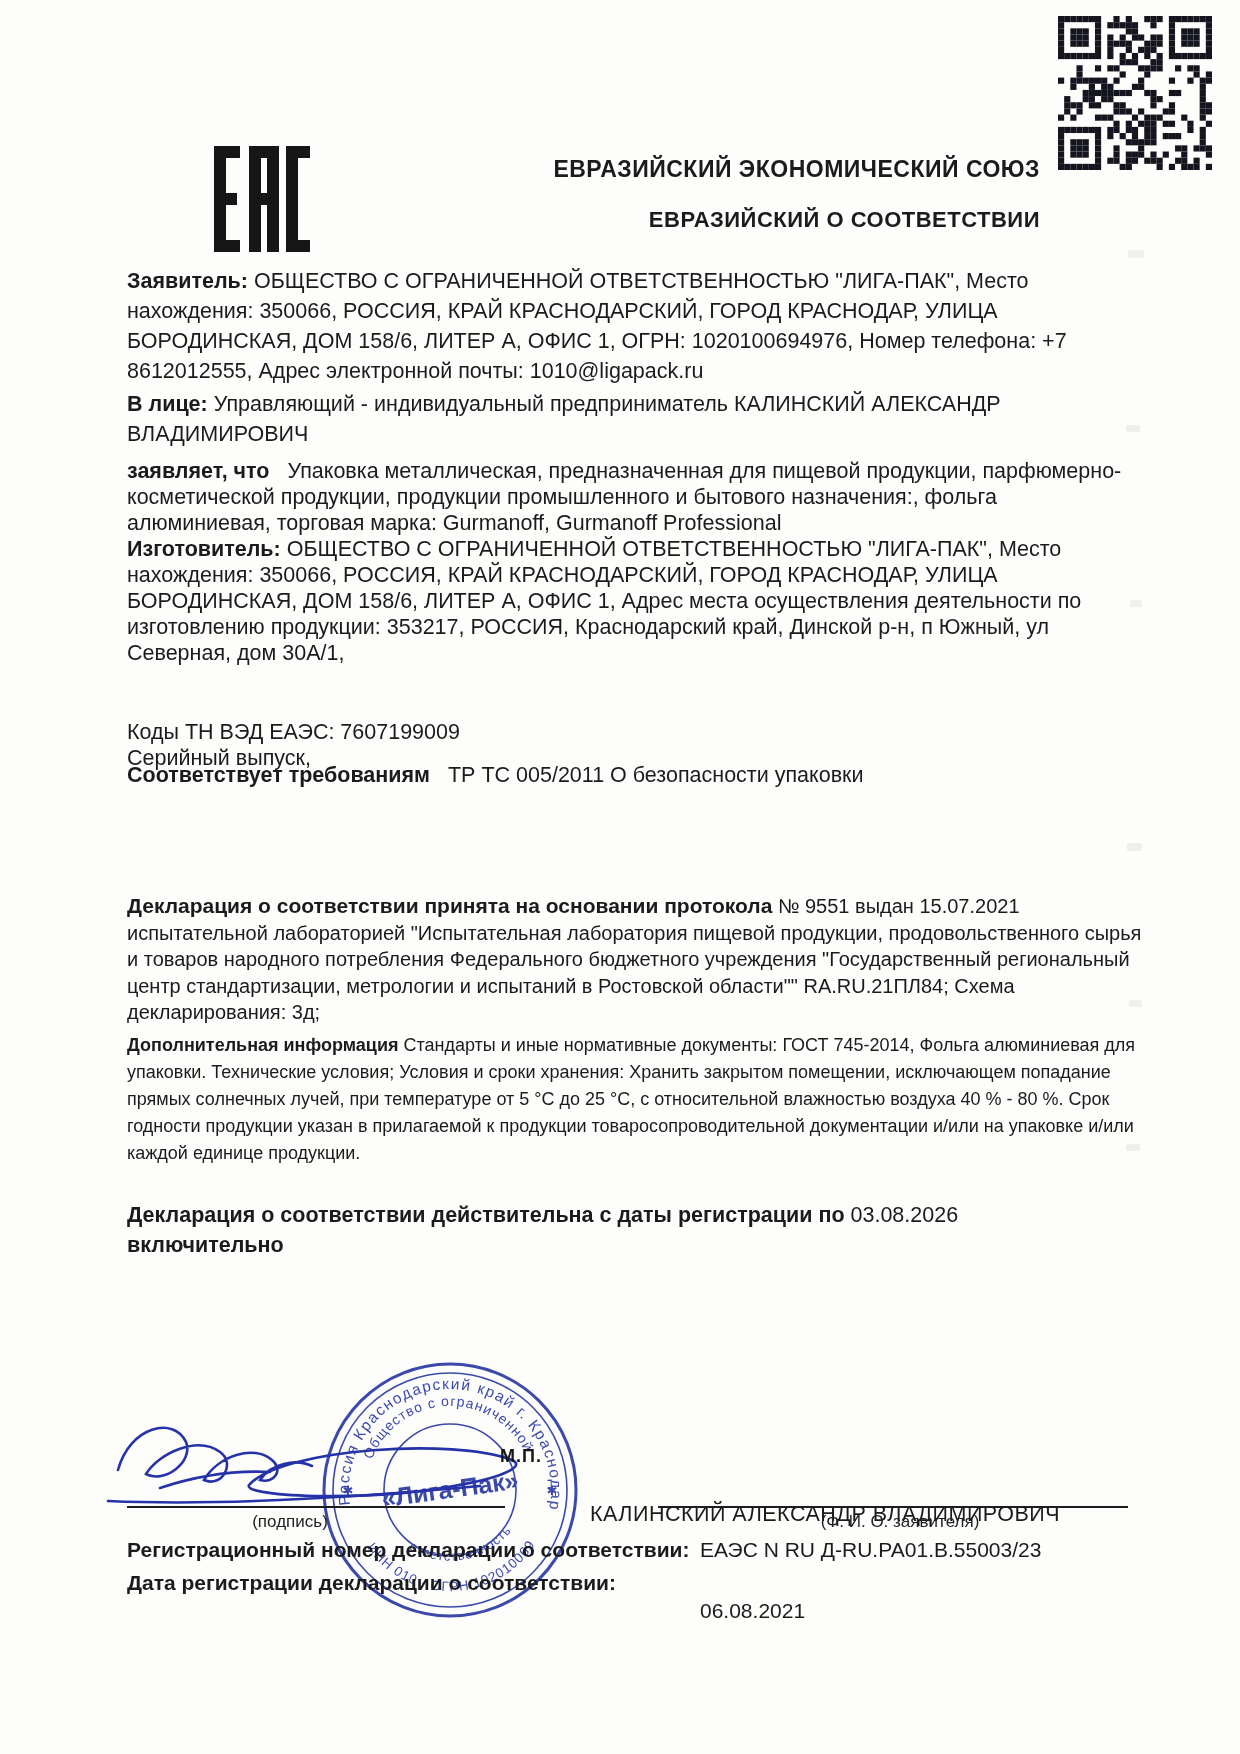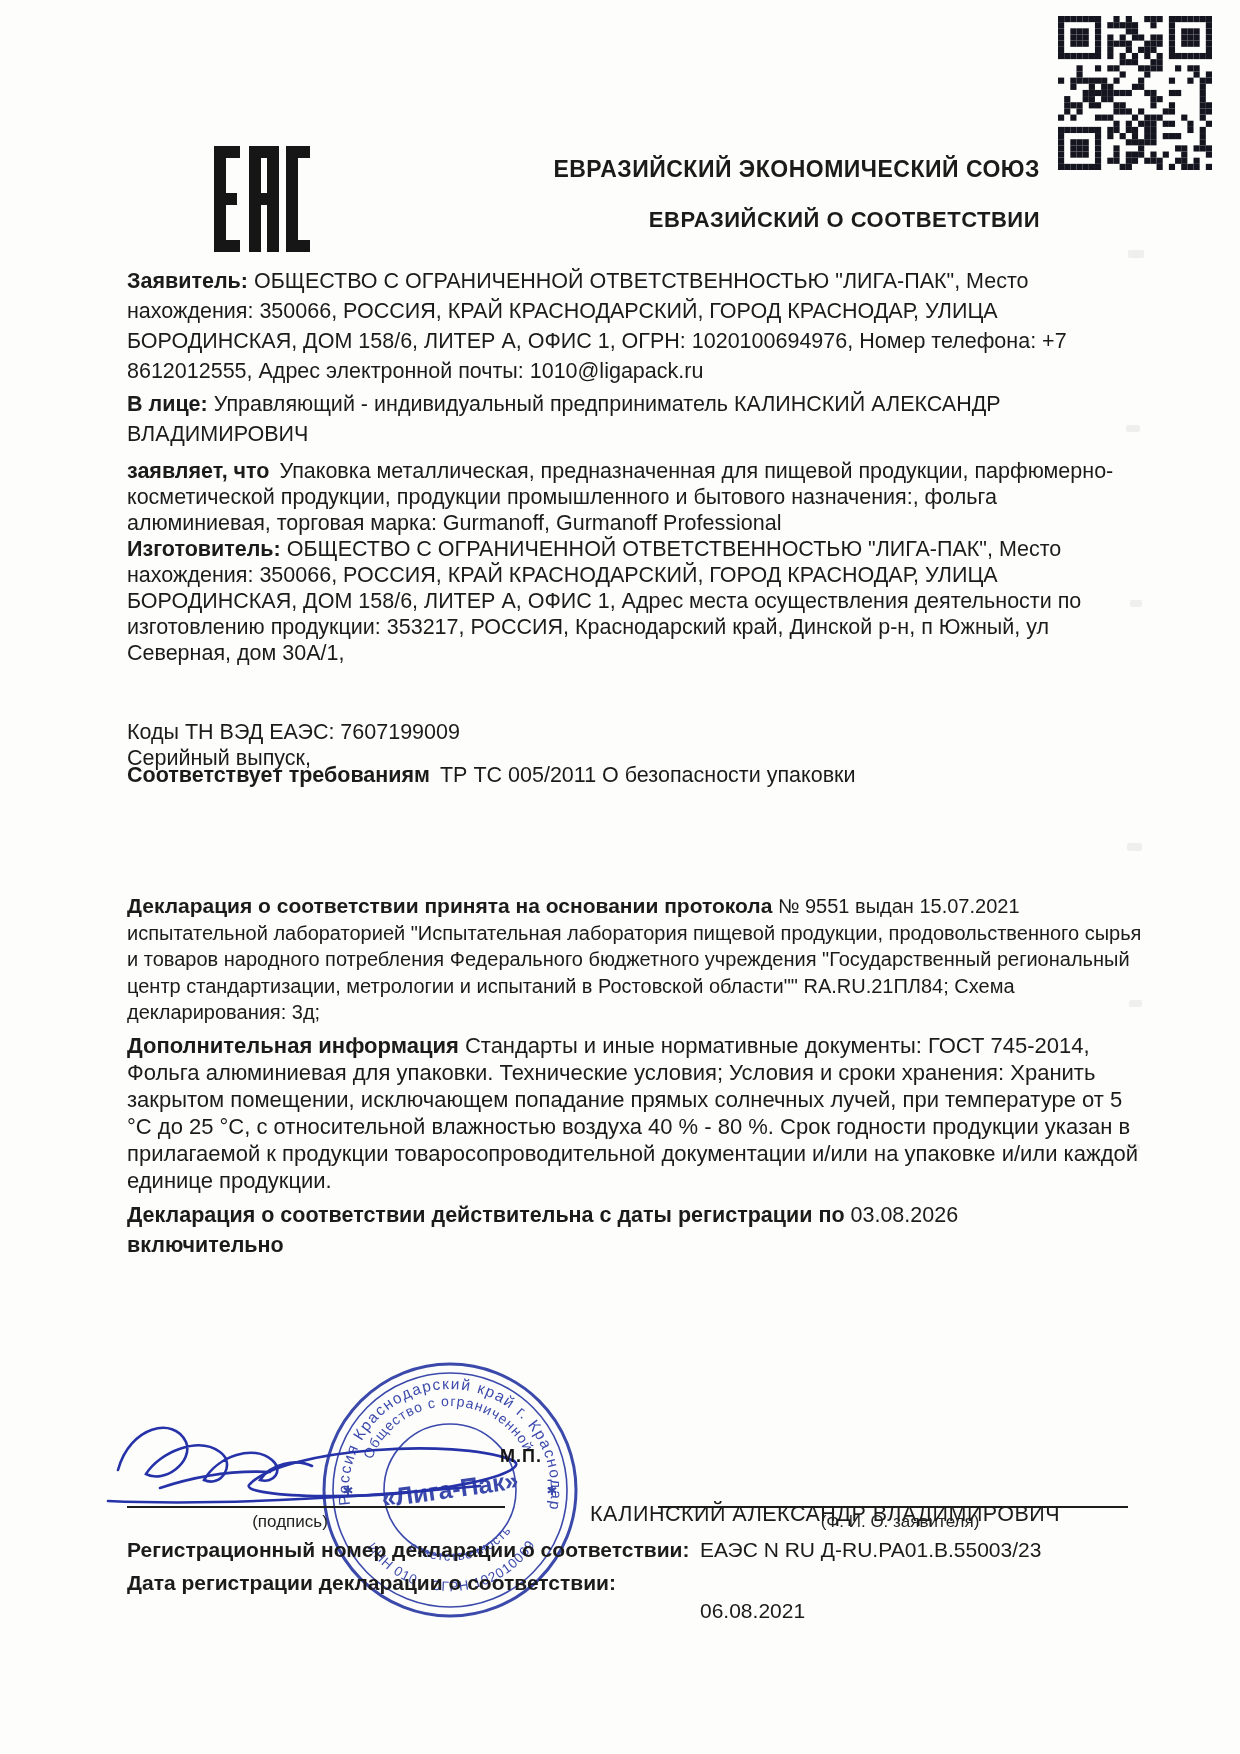--- a/index.html
+++ b/index.html
@@ -7,21 +7,21 @@
     position:relative;width:1240px;height:1754px;background:#fdfdfc;
     font-family:"Liberation Sans",sans-serif;color:#1b1b1b;overflow:hidden;
     margin:0 auto;
   }
   .abs{position:absolute;}
   .b{font-weight:bold;}
   .title{font-weight:bold;text-align:right;letter-spacing:.5px;}
   .para{font-size:21.5px;line-height:30px;text-align:left;}
   .para2{font-size:21.5px;line-height:26px;}
   .small-par{font-size:20px;line-height:26.5px;}
-  .gap-start{margin-left:10px;}
+  .gap-start{margin-left:18px;}
   .caption{font-size:17px;color:#222;text-align:center;}
   .sigline{border-top:2px solid #1d1d1d;height:0;}
   .reg-label{font-size:21px;font-weight:bold;}
   .reg-value{font-size:21px;}
   .mp{font-size:18px;font-weight:bold;color:#151515;letter-spacing:1px;}
   .name{font-size:21.5px;letter-spacing:.5px;}
   .smudge{background:rgba(60,60,60,.07);border-radius:2px;}
   svg text{font-family:"Liberation Sans",sans-serif;}
 </style>
 </head>
@@ -372,21 +372,21 @@
   <div class="abs para2" style="left:127px;top:745px;width:1000px;">Серийный выпуск,</div>
 
   <div class="abs para2" style="left:127px;top:762px;width:1000px;">
     <span class="b">Соответствует требованиям</span><span class="gap-start">ТР ТС 005/2011 О безопасности упаковки</span>
   </div>
 
   <div class="abs small-par" style="left:127px;top:893px;width:1015px;">
     <span class="b" style="font-size:21px;">Декларация о соответствии принята на основании протокола</span><span> № 9551 выдан 15.07.2021 испытательной лабораторией "Испытательная лаборатория пищевой продукции, продовольственного сырья и товаров народного потребления Федерального бюджетного учреждения "Государственный региональный центр стандартизации, метрологии и испытаний в Ростовской области"" RA.RU.21ПЛ84; Схема декларирования: 3д;</span>
   </div>
 
-  <div class="abs" style="left:127px;top:1032px;width:1015px;font-size:22px;line-height:27px;">
+  <div class="abs" style="left:127px;top:1032px;width:1015px;font-size:18px;line-height:27px;">
     <span class="b">Дополнительная информация</span><span> Стандарты и иные нормативные документы: ГОСТ 745-2014, Фольга алюминиевая для упаковки. Технические условия; Условия и сроки хранения: Хранить закрытом помещении, исключающем попадание прямых солнечных лучей, при температуре от 5 °С до 25 °С, с относительной влажностью воздуха 40 % - 80 %. Срок годности продукции указан в прилагаемой к продукции товаросопроводительной документации и/или на упаковке и/или каждой единице продукции.</span>
   </div>
 
   <div class="abs para" style="left:127px;top:1200px;width:905px;">
     <span class="b">Декларация о соответствии действительна с даты регистрации по</span><span> 03.08.2026 </span><span class="b">включительно</span>
   </div>
 
   <div class="abs" style="left:318px;top:1358px;width:264px;height:264px;opacity:.92;">
     <svg width="264" height="264" viewBox="0 0 264 264">
       <g fill="none" stroke="#2b3aa5">

